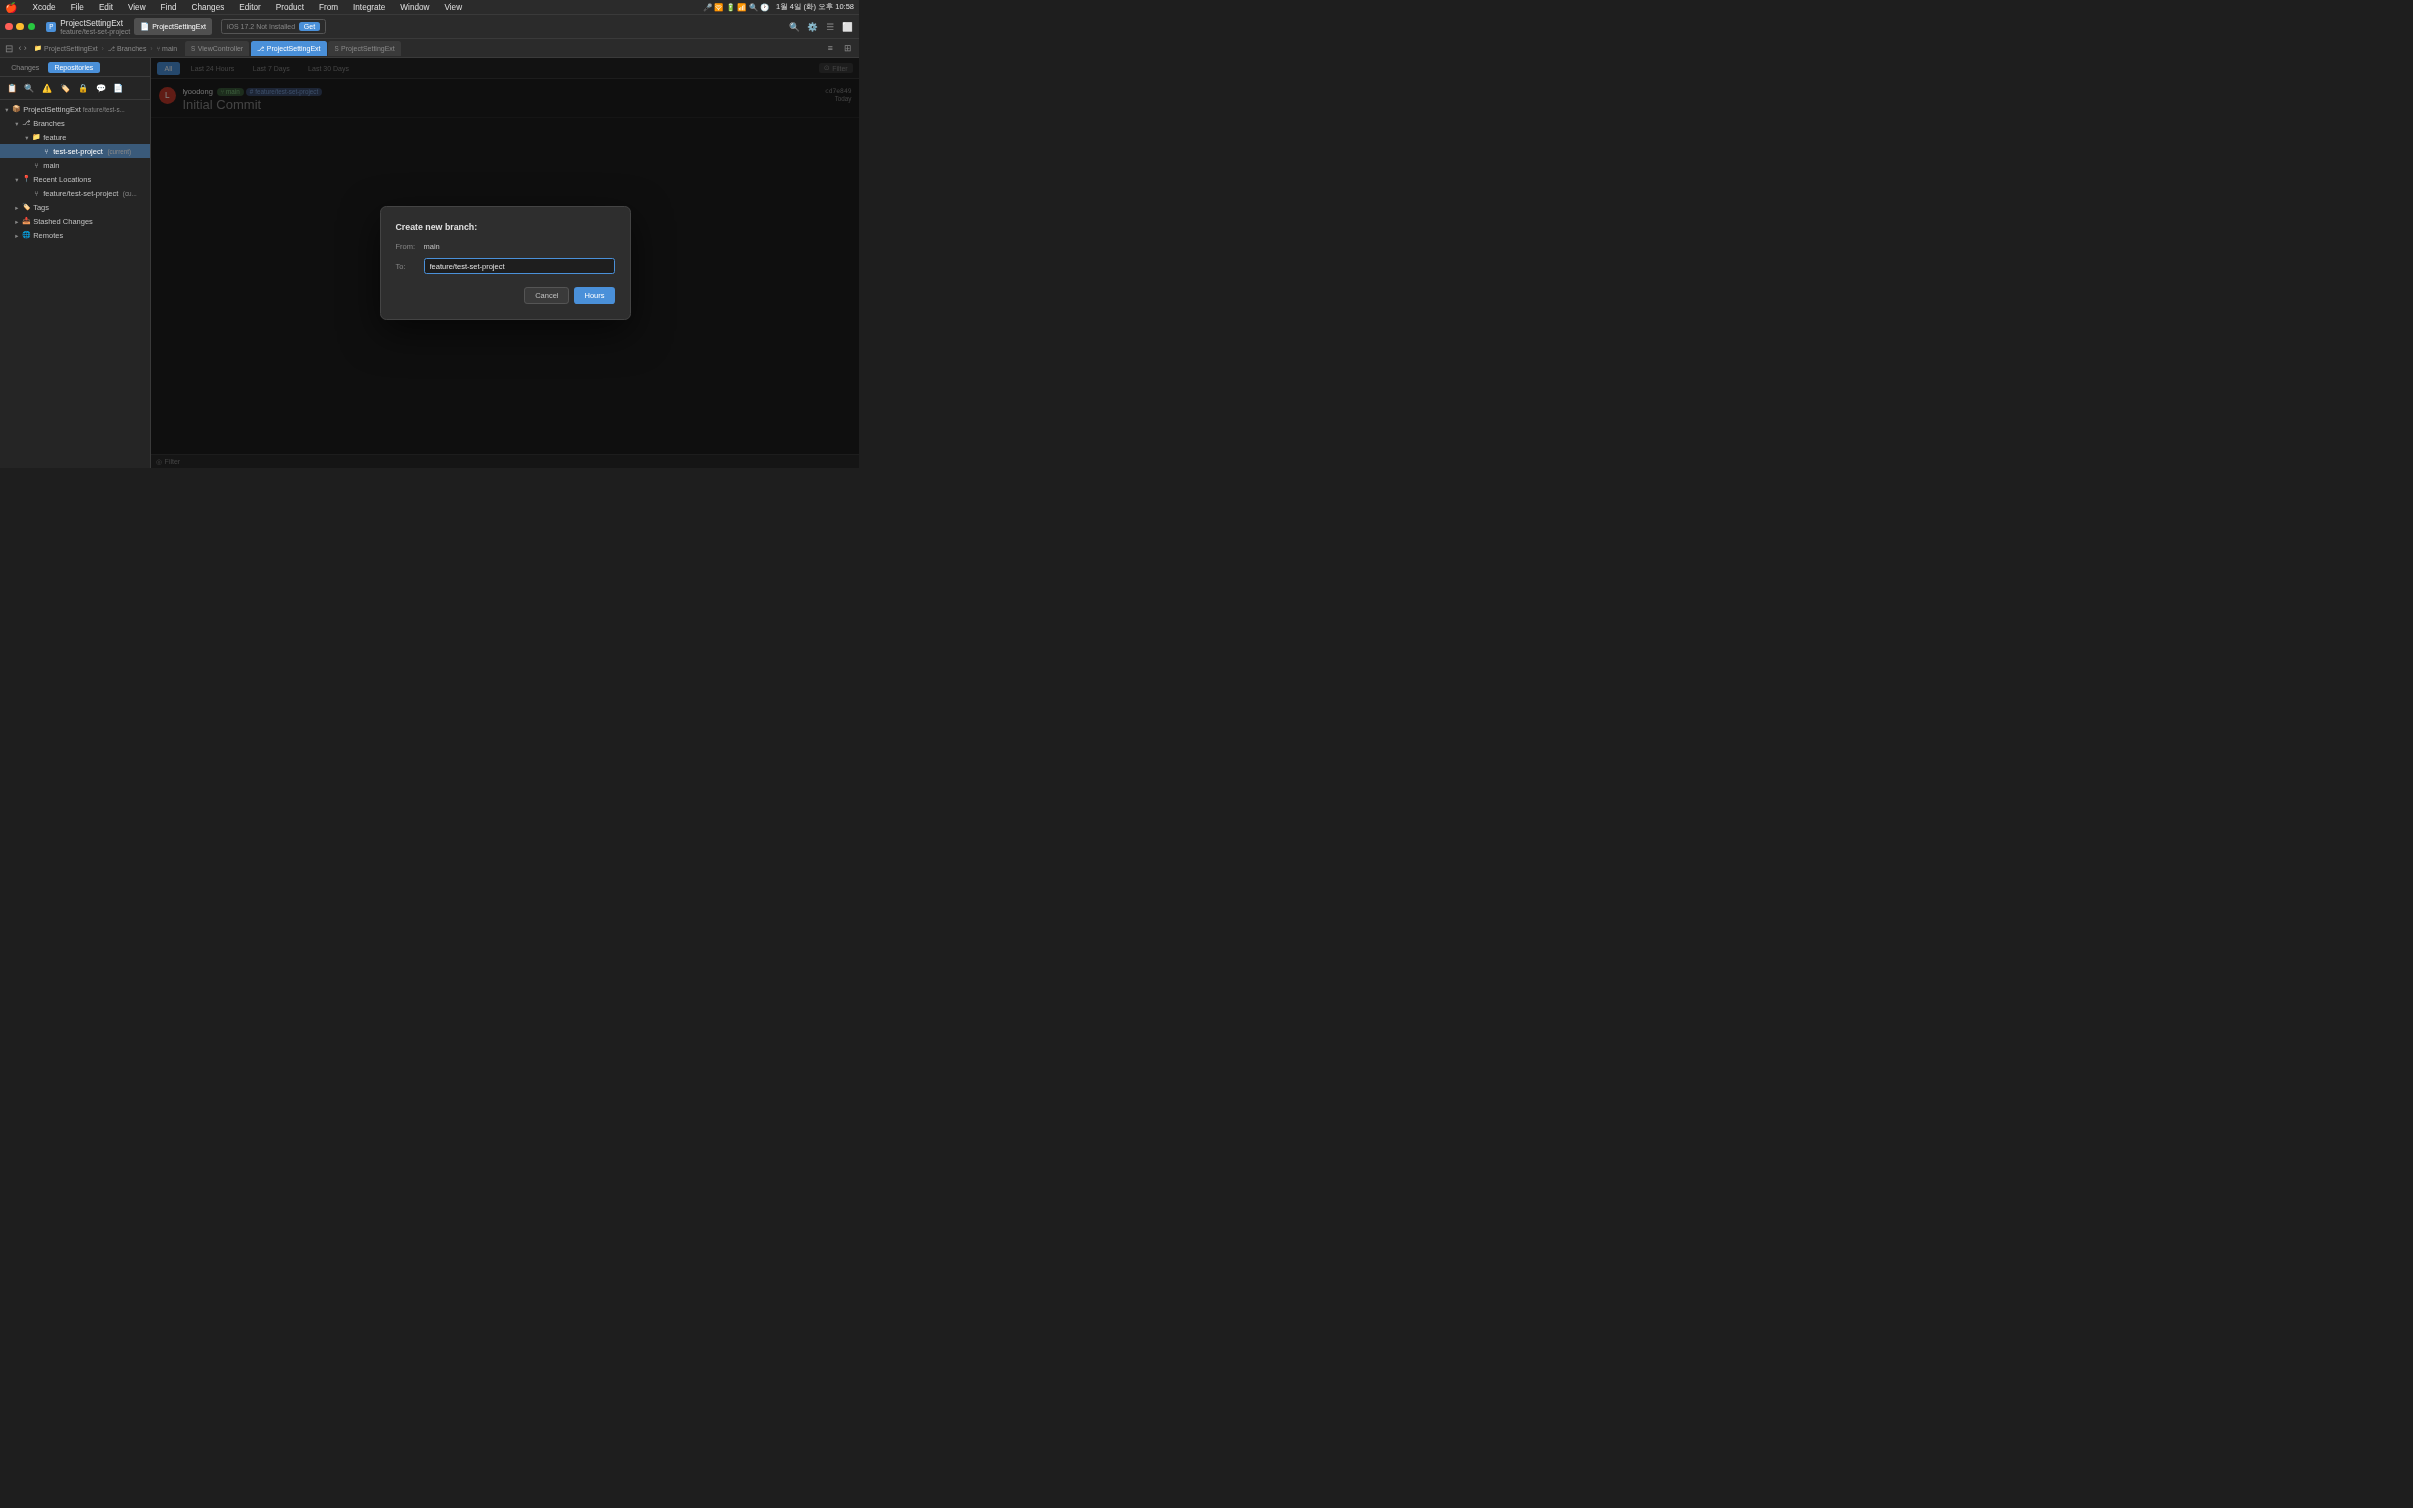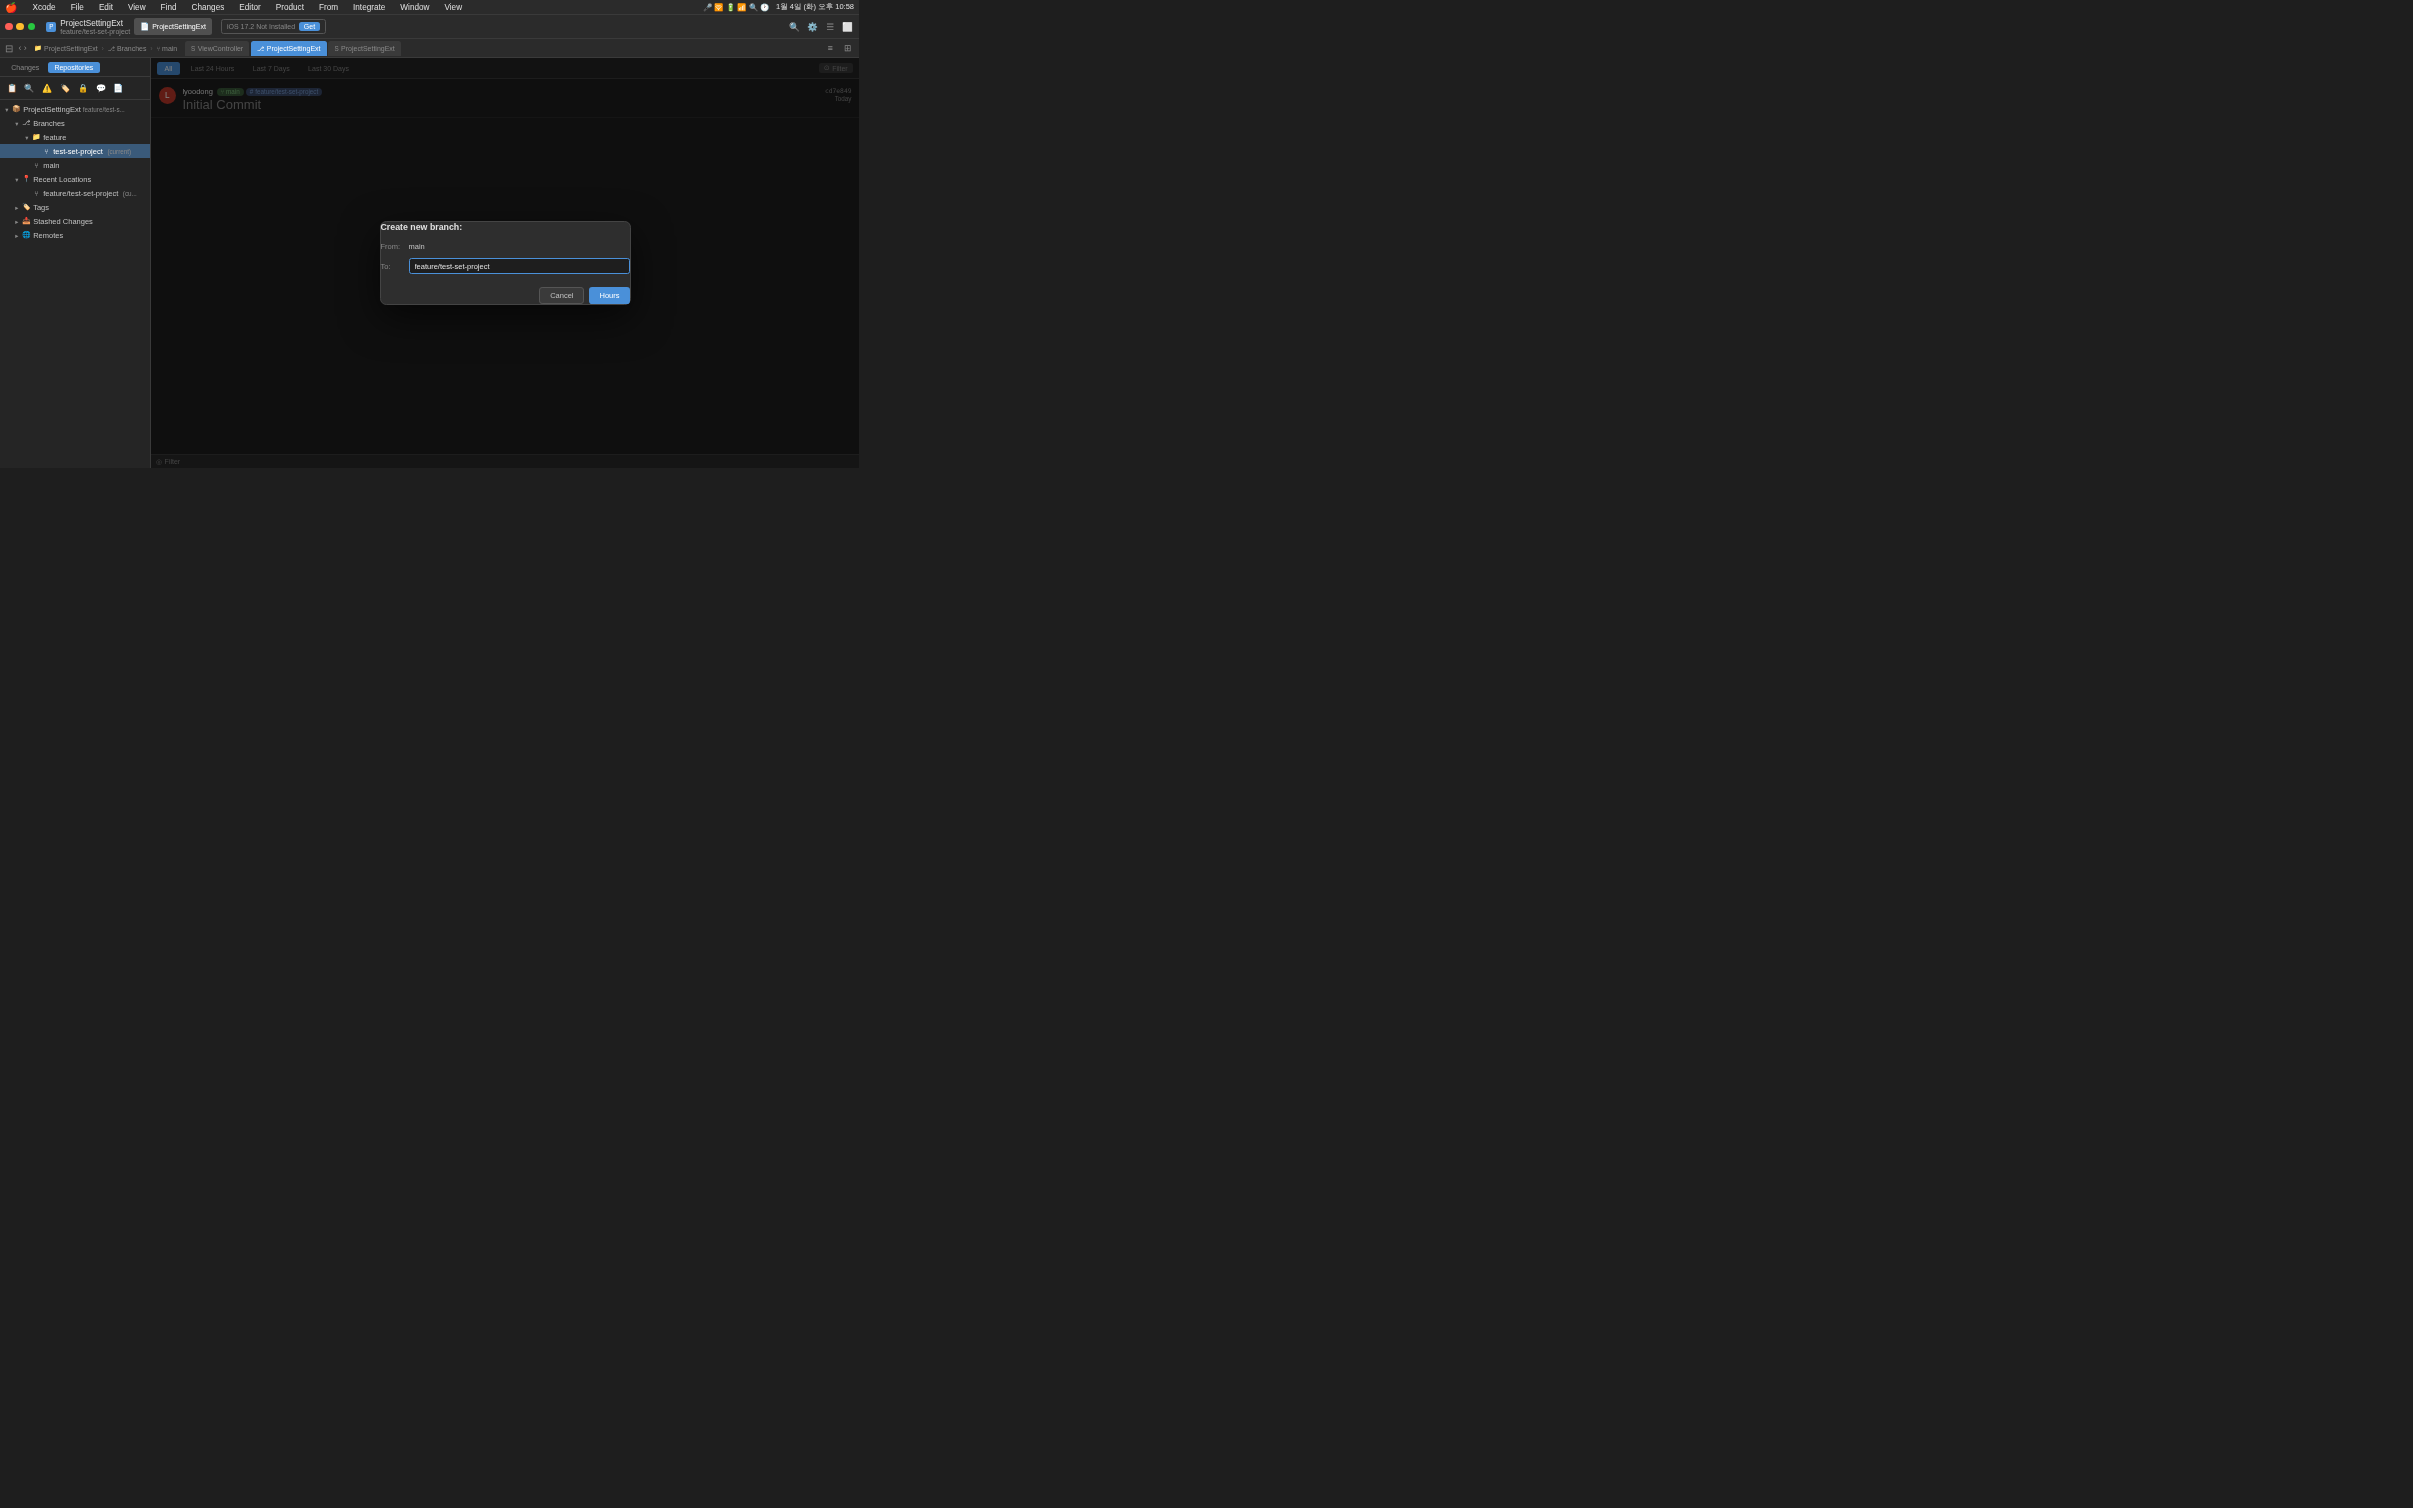--- a/index.html
+++ b/index.html
@@ -457,21 +457,21 @@
       background: rgba(0,0,0,0.5);
       display: flex;
       align-items: center;
       justify-content: center;
       z-index: 200;
     }
     .modal {
       background: #2e2e2e;
       border-radius: 6.3px;
       width: 251px;
-      padding: 0;
+      padding: 15px;
       box-shadow: 0 12.6px 38px rgba(0,0,0,0.6);
       border: 0.6px solid #444;
     }
     .modal-title {
       font-size: 8.8px;
       font-weight: 600;
       color: #e0e0e0;
       margin-bottom: 10px;
     }
     .modal-field {

